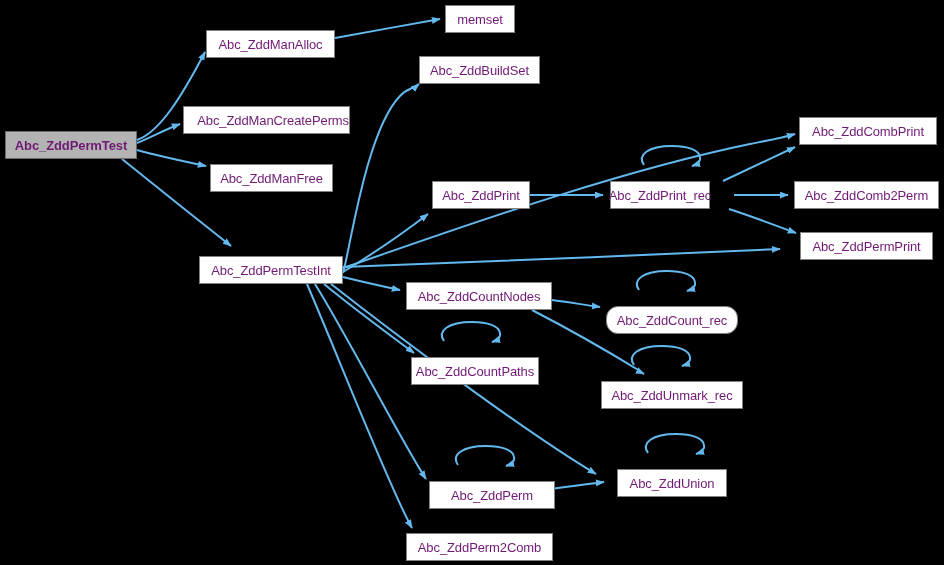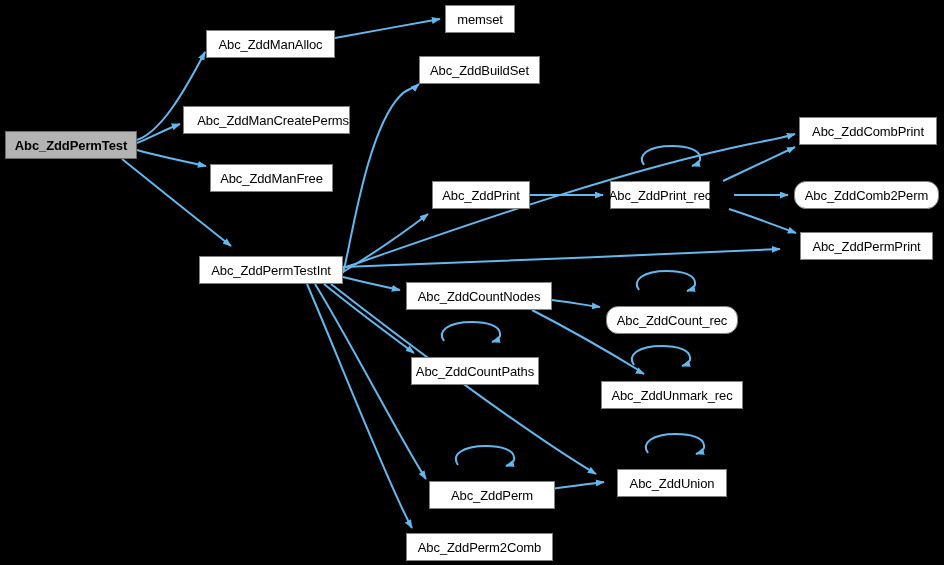--- a/index.html
+++ b/index.html
@@ -21,21 +21,21 @@
     top: 0;
     width: 944px;
     height: 565px;
     pointer-events: none;
   }
   .node {
     position: absolute;
     box-sizing: border-box;
     border: 1px solid #808080;
     background: #ffffff;
-    color: #000000;
+    color: #701a75;
     font-size: 13px;
     line-height: 1;
     display: flex;
     align-items: center;
     justify-content: center;
     white-space: nowrap;
     letter-spacing: -0.1px;
     z-index: 5;
   }
   .node.root {
@@ -133,21 +133,21 @@
       </div>
       <div class="node" style="left: 601px; top: 381px; width: 142px; height: 28px;">
         <span class="node-label">Abc_ZddUnmark_rec</span>
       </div>
       <div class="node" style="left: 617px; top: 469px; width: 110px; height: 28px;">
         <span class="node-label">Abc_ZddUnion</span>
       </div>
       <div class="node" style="left: 799px; top: 117px; width: 138px; height: 28px;">
         <span class="node-label">Abc_ZddCombPrint</span>
       </div>
-      <div class="node" style="left: 794px; top: 181px; width: 145px; height: 28px; border-radius: 12px;">
+      <div class="node" style="left: 794px; top: 181px; width: 145px; height: 28px;">
         <span class="node-label">Abc_ZddComb2Perm</span>
       </div>
       <div class="node" style="left: 800px; top: 232px; width: 133px; height: 28px;">
         <span class="node-label">Abc_ZddPermPrint</span>
       </div>
     </div>
 
 </div>
 
 </body></html>

